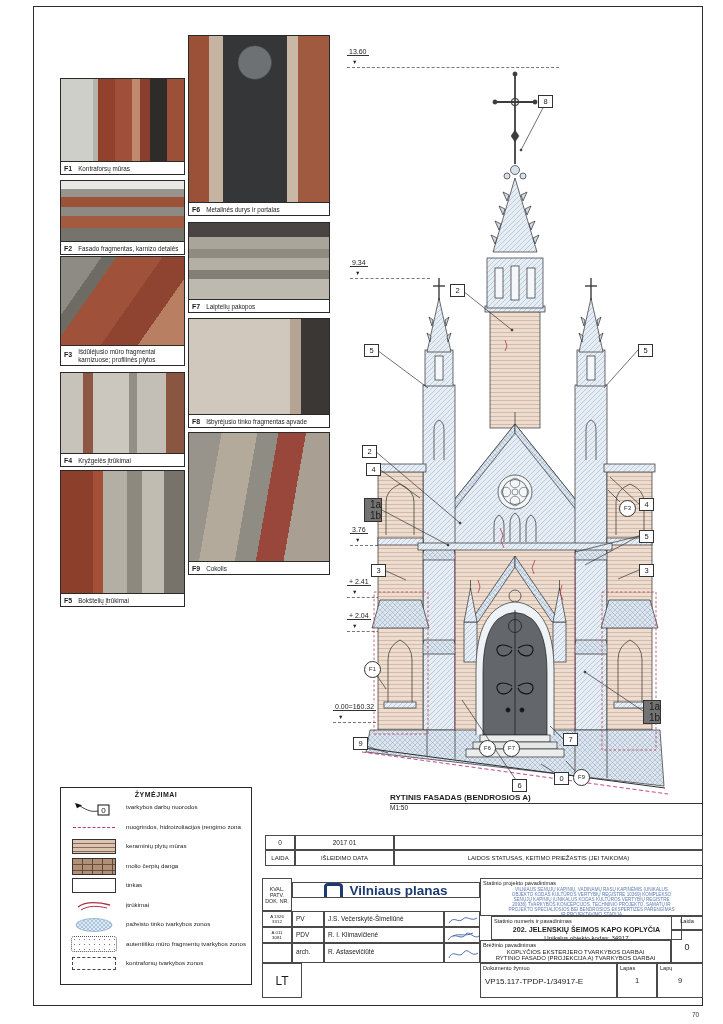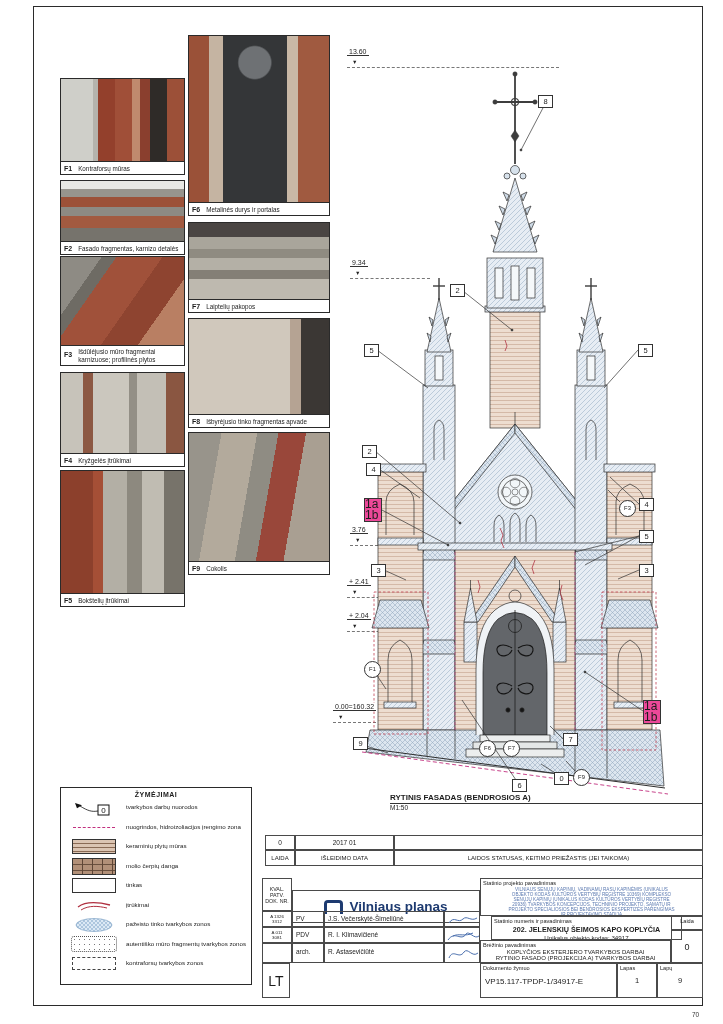--- a/index.html
+++ b/index.html
@@ -32,22 +32,22 @@
   .lg-lb{font-size:6.2px;line-height:1.1}
   .sw-dash{width:42px;border-top:1.4px dashed #c2307f}
   .sw-brick{width:42px;height:13px;border:1px solid #333;background:repeating-linear-gradient(180deg,#dbc4b2 0 3px,#8a6a54 3px 4px)}
   .sw-tile{width:42px;height:15px;border:1px solid #333;background:repeating-linear-gradient(90deg,rgba(0,0,0,0) 0 9px,#5f4636 9px 10px),repeating-linear-gradient(180deg,#b29078 0 5px,#6a503e 5px 6px)}
   .sw-white{width:42px;height:13px;border:1px solid #333;background:#fff}
   .sw-dots{width:44px;height:14px;border:1px dotted #555;border-radius:3px;background-image:radial-gradient(#777 .7px,rgba(0,0,0,0) .8px);background-size:5px 5px}
   .sw-dashrect{width:42px;height:11px;border:1.2px dashed #444}
   
   .tag{position:absolute;width:13px;height:11px;border:.9px solid #333;background:#fff;
     font-size:7.5px;line-height:11px;text-align:center;z-index:5}
-  .tag2{position:absolute;width:16px;height:22px;border:.9px solid #333;background:#ec4899;
-    font-size:12px;line-height:11px;text-align:left;z-index:5}
+  .tag2{position:absolute;width:16px;height:22px;border:.9px solid #333;background:#737373;
+    font-size:10px;line-height:11px;text-align:right;z-index:5}
   .fcirc{position:absolute;width:15px;height:15px;border:.9px solid #333;border-radius:50%;
     background:#fff;font-size:5.8px;line-height:15px;text-align:center;z-index:5}
   .lvl-t{position:absolute;font-size:7px;border-bottom:.9px solid #333;padding:0 2px;background:#fff;z-index:4}
   .lvl-m{position:absolute;font-size:5.5px;color:#222;z-index:4}
   .lvl-d{position:absolute;border-top:1px dashed #777;z-index:1}
   .dcap{position:absolute;left:390px;top:793px;width:312px;border-bottom:1px solid #333;
     font-size:8px;font-weight:bold;padding-bottom:1px}
   .dscale{position:absolute;left:390px;top:804px;font-size:6.5px}
   
   .cell{position:absolute;border:.6px solid #4a4a4a;box-sizing:border-box;overflow:hidden}
@@ -480,21 +480,21 @@
     <div class="cell ctr" style="left:129px;top:0;width:309px;height:15px;font-size:6.5px"></div>
     <div class="cell ctr" style="left:0;top:15px;width:30px;height:16px;font-size:6px">LAIDA</div>
     <div class="cell ctr" style="left:30px;top:15px;width:99px;height:16px;font-size:6px">IŠLEIDIMO DATA</div>
     <div class="cell ctr" style="left:129px;top:15px;width:309px;height:16px;font-size:6px">LAIDOS STATUSAS, KEITIMO PRIEŽASTIS (JEI TAIKOMA)</div>
   </div>
 
   <div class="abs" style="left:262px;top:878px;width:441px;height:120px">
     <div class="cell ctr prewrap" style="left:0;top:0;width:30px;height:33px;font-size:5.3px">KVAL.
 PATV.
 DOK. NR.</div>
-    <div class="cell" style="left:30px;top:12px;width:188px;height:33px">
+    <div class="cell" style="left:30px;top:4px;width:188px;height:16px">
       <div style="display:flex;align-items:center;justify-content:center;height:100%;gap:6px">
         <span style="width:13px;height:11px;border:3px solid #1d3a70;border-bottom:none;border-radius:4px 4px 0 0;display:inline-block"></span>
         <span style="font-size:13.5px;font-weight:bold;color:#1d3a70">Vilniaus planas</span>
       </div>
     </div>
     <div class="cell" style="left:218px;top:0;width:223px;height:38px">
       <div class="h">Statinio projekto pavadinimas</div>
       <div class="blue prewrap" style="font-size:4.6px;line-height:5px;text-align:center;margin-top:0">VILNIAUS SENŲJŲ KAPINIŲ, VADINAMŲ RASŲ KAPINĖMIS (UNIKALUS
 OBJEKTO KODAS KULTŪROS VERTYBIŲ REGISTRE 10369) KOMPLEKSO
 SENŲJŲ KAPINIŲ (UNIKALUS KODAS KULTŪROS VERTYBIŲ REGISTRE
@@ -538,21 +538,21 @@
     <div class="cell" style="left:218px;top:62px;width:191px;height:23px">
       <div class="h">Brėžinio pavadinimas</div>
       <div style="font-size:6px;text-align:center">KOPLYČIOS EKSTERJERO TVARKYBOS DARBAI</div>
       <div style="font-size:6px;text-align:center">RYTINIO FASADO (PROJEKCIJA A) TVARKYBOS DARBAI</div>
     </div>
     <div class="cell" style="left:409px;top:38px;width:32px;height:14px">
       <div class="h" style="text-align:center">Laida</div>
     </div>
     <div class="cell ctr" style="left:409px;top:52px;width:32px;height:33px;font-size:9px">0</div>
 
-    <div class="cell ctr" style="left:0;top:85px;width:28px;height:35px;font-size:14px">LT</div>
+    <div class="cell ctr" style="left:0;top:85px;width:40px;height:35px;font-size:12px">LT</div>
     <div class="cell" style="left:218px;top:85px;width:137px;height:35px">
       <div class="h">Dokumento žymuo</div>
       <div style="font-size:8px;margin-top:5px;padding-left:4px">VP15.117-TPDP-1/34917-E</div>
     </div>
     <div class="cell" style="left:355px;top:85px;width:40px;height:35px">
       <div class="h">Lapas</div>
       <div style="font-size:7.5px;text-align:center;margin-top:4px">1</div>
     </div>
     <div class="cell" style="left:395px;top:85px;width:46px;height:35px">
       <div class="h">Lapų</div>

